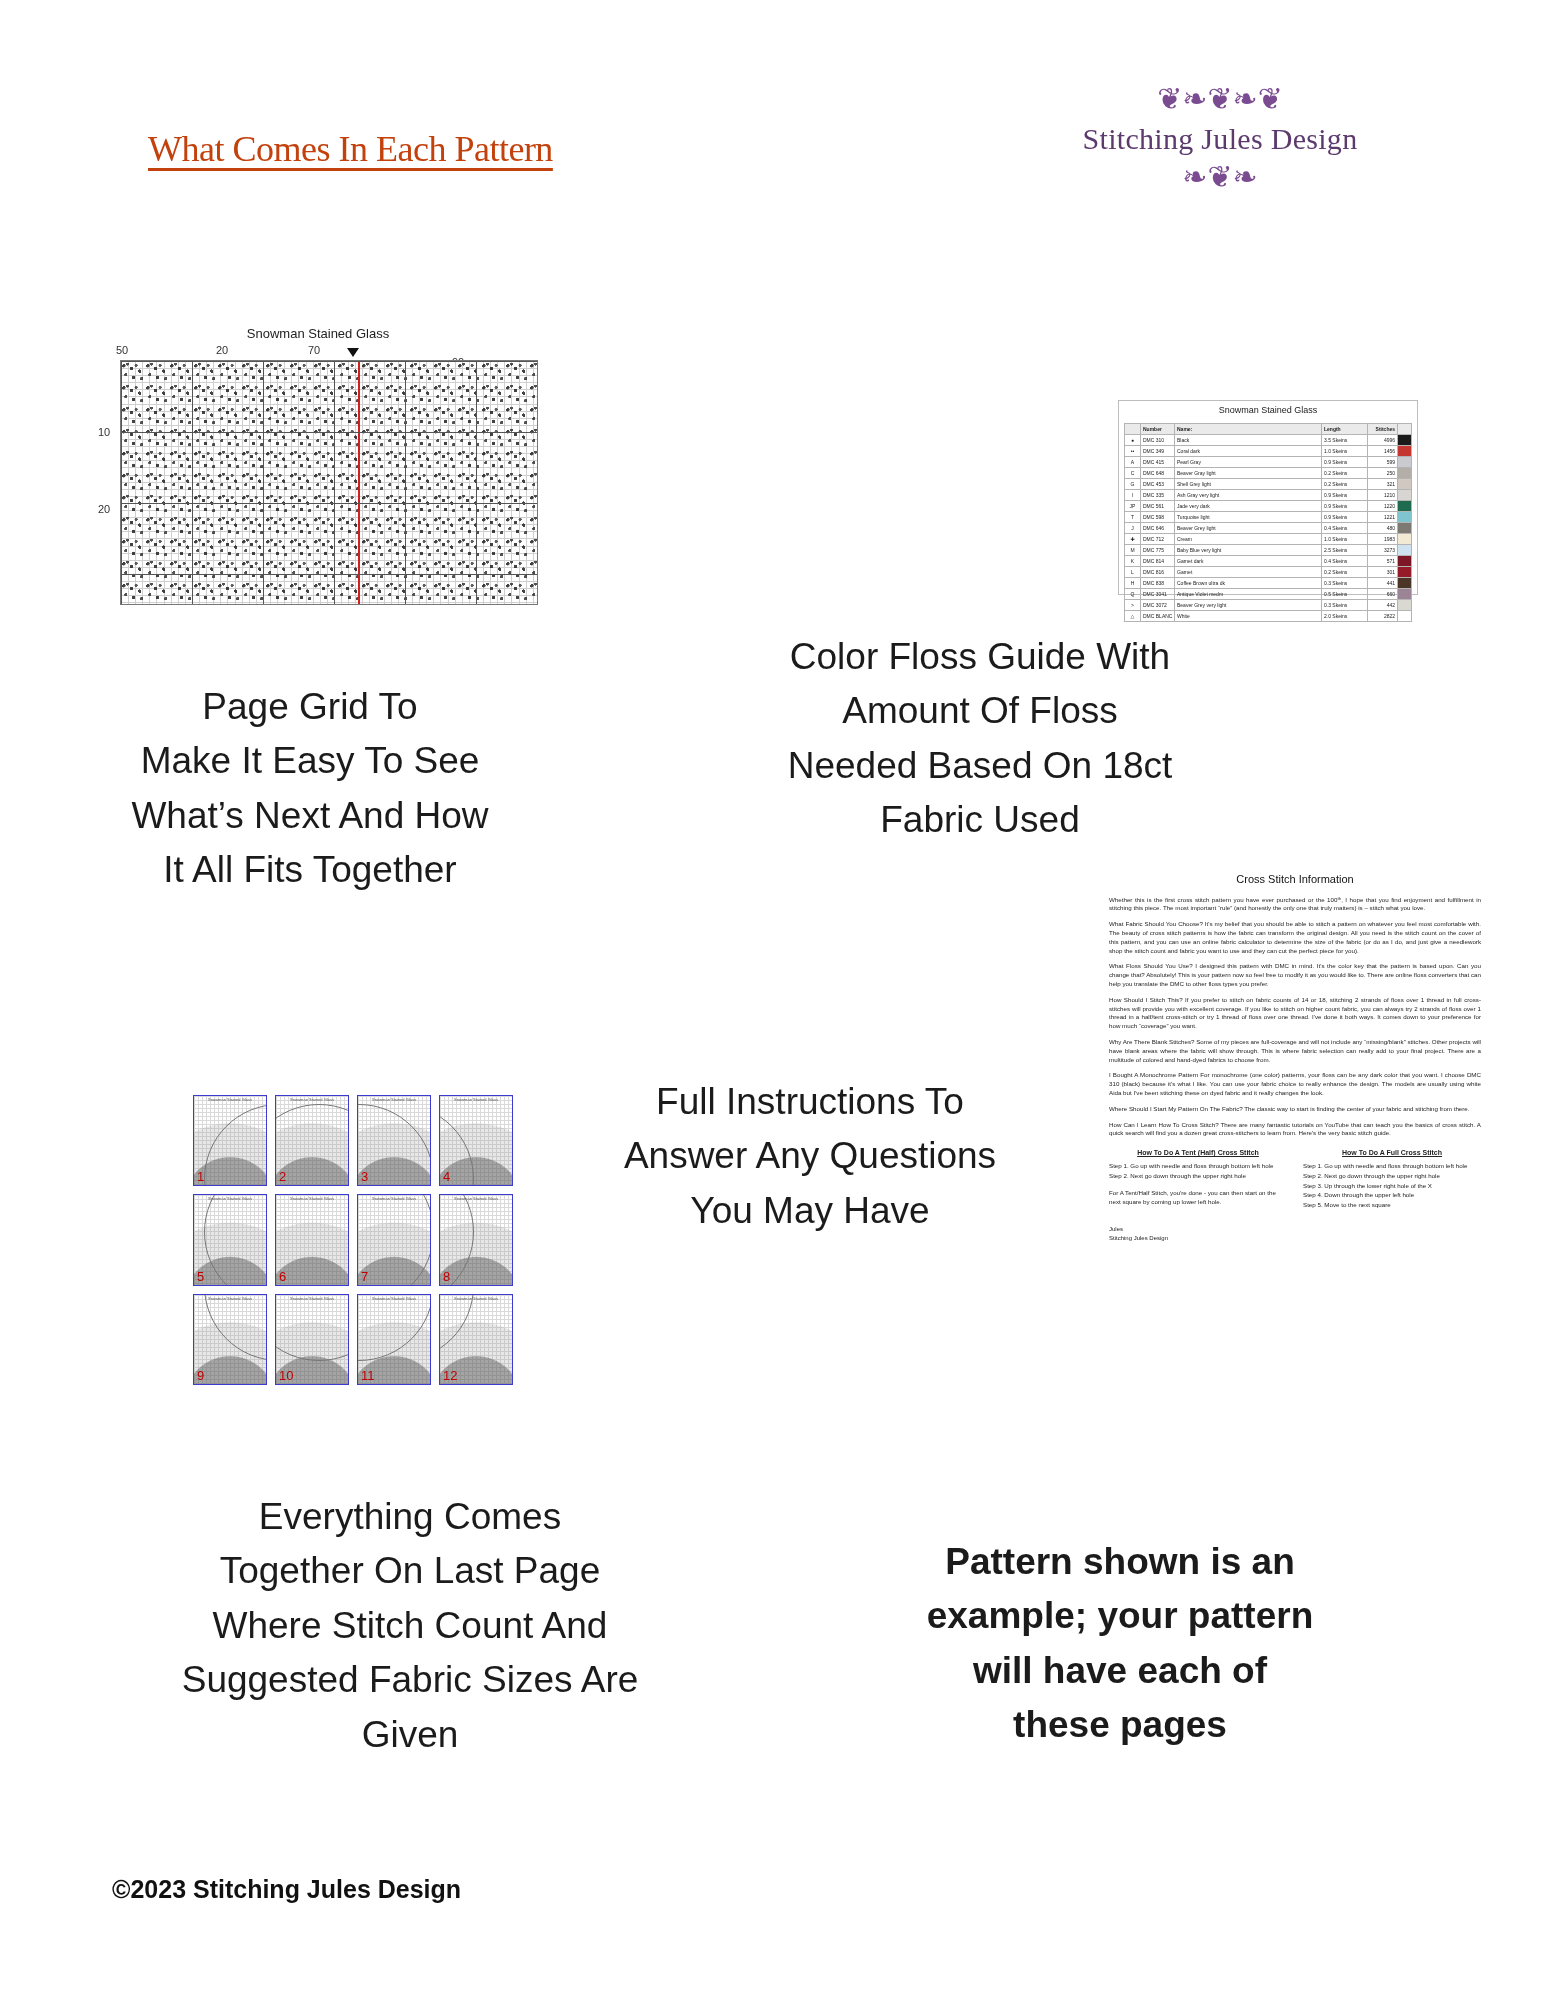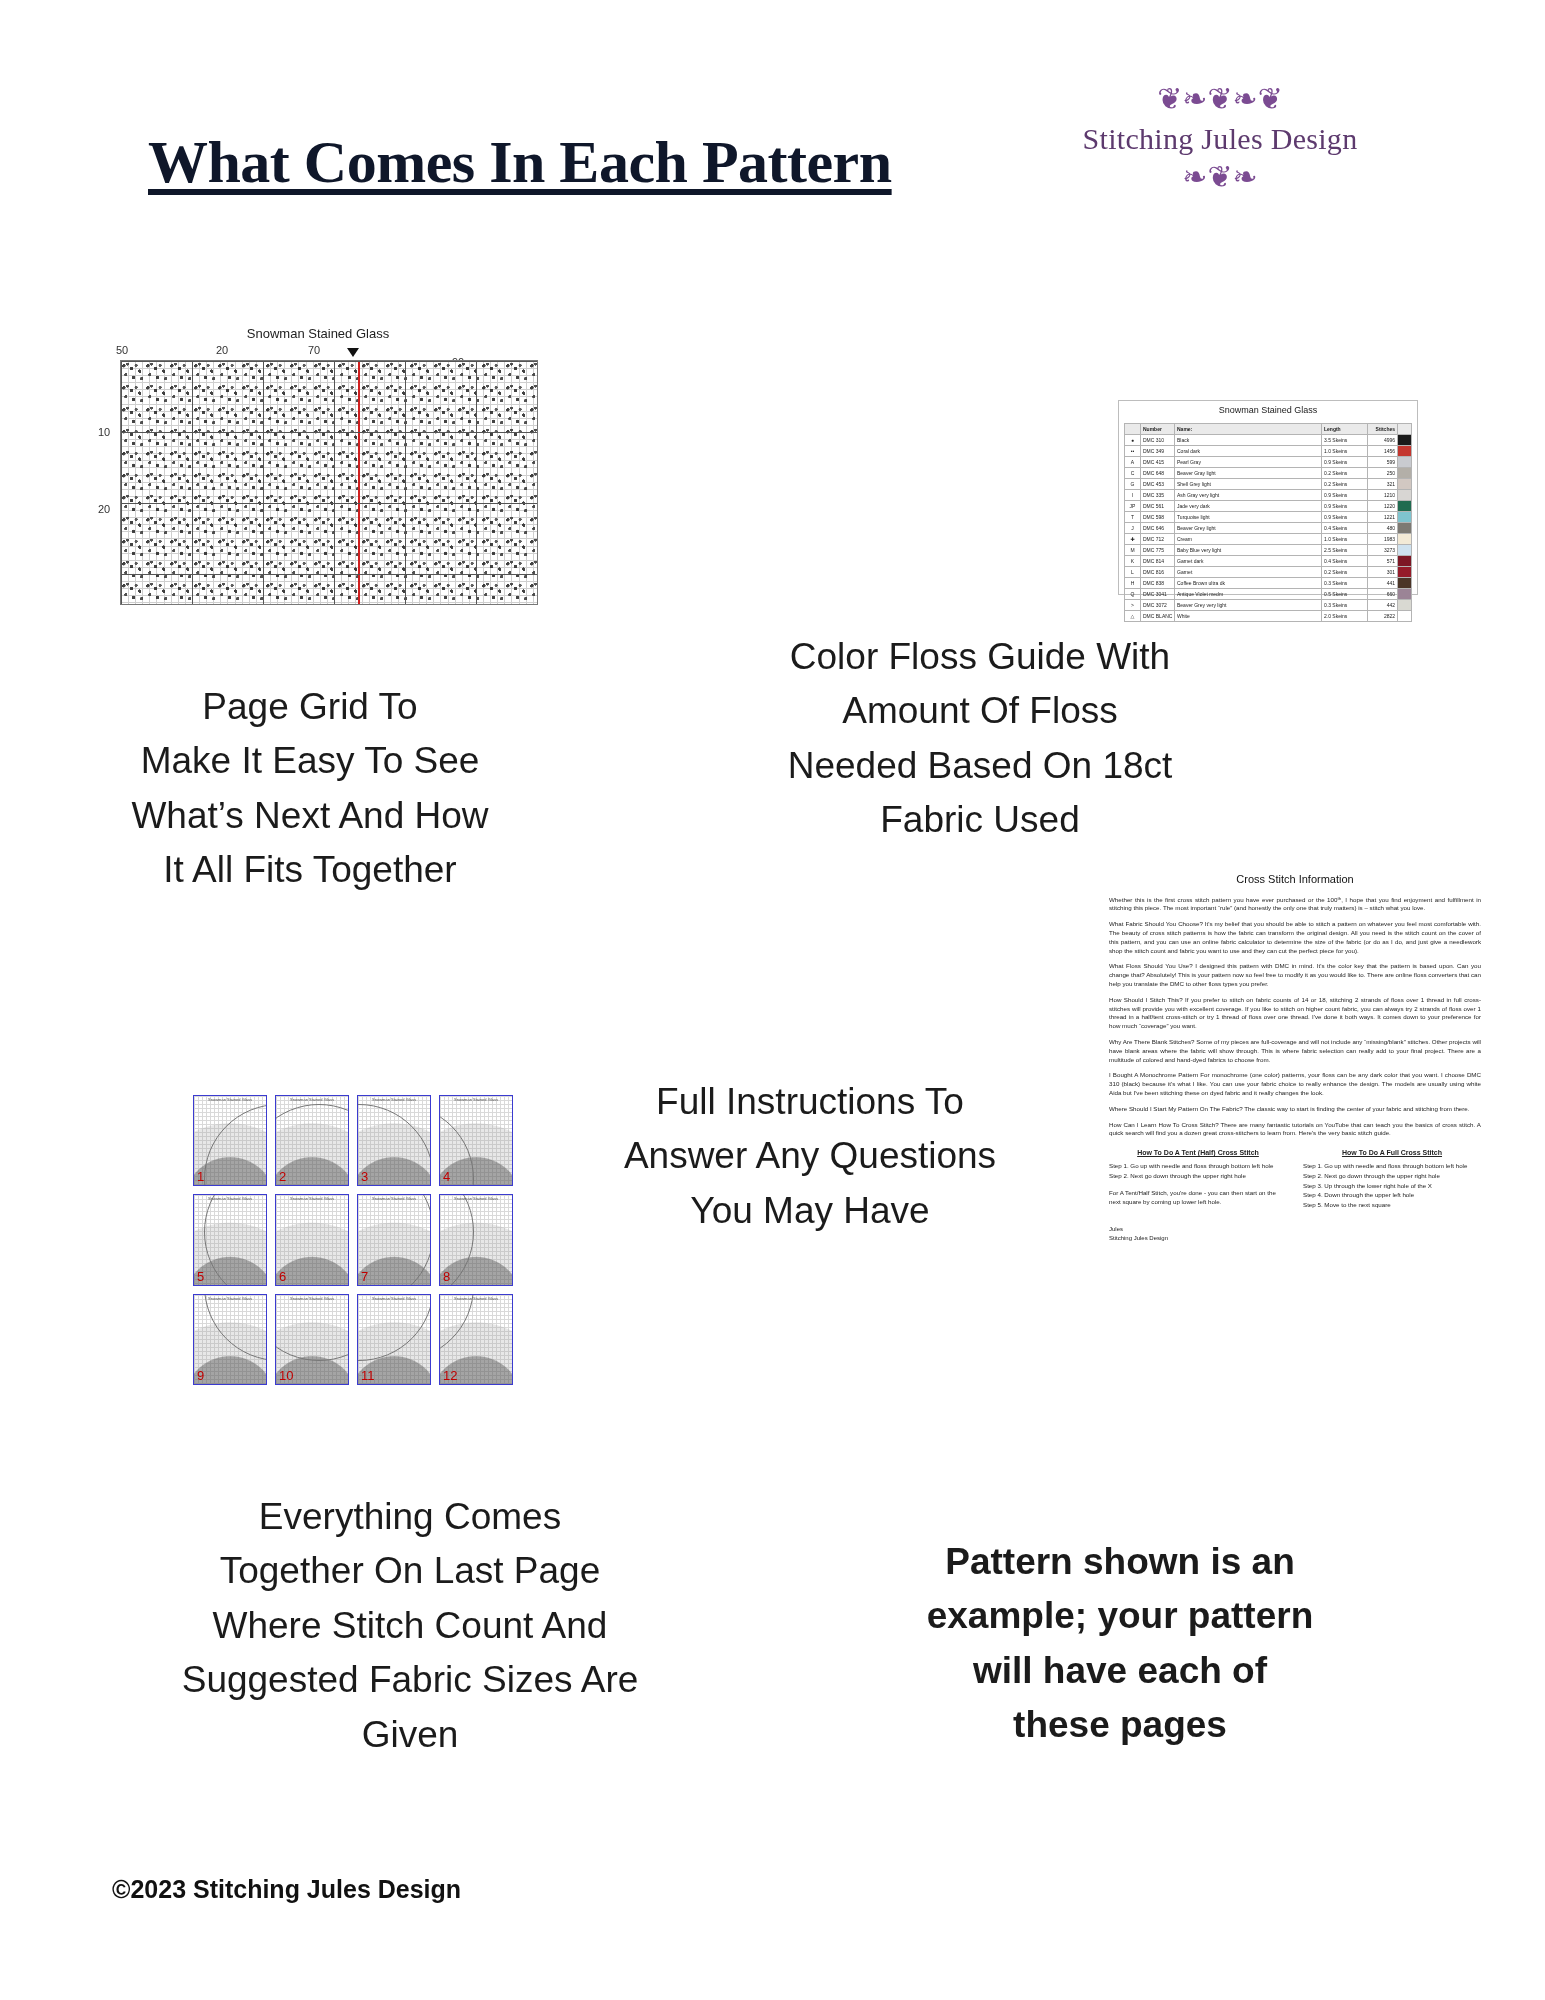--- a/index.html
+++ b/index.html
@@ -14,23 +14,23 @@
     position: relative;
     width: 1545px; height: 2000px;
     background: #fff;
   }
 
   
   .title {
     position: absolute;
     left: 148px; top: 128px;
     font-family: "Liberation Serif", serif;
-    font-size: 60px;
-    font-weight: bold;
-    color: #0f172a;
+    font-size: 36px;
+    font-weight: normal;
+    color: #c2410c;
     text-decoration: underline;
     text-underline-offset: 7px;
     letter-spacing: -0.5px;
   }
   .logo {
     position: absolute;
     left: 1055px; top: 78px;
     width: 330px; height: 120px;
     text-align: center;
   }

